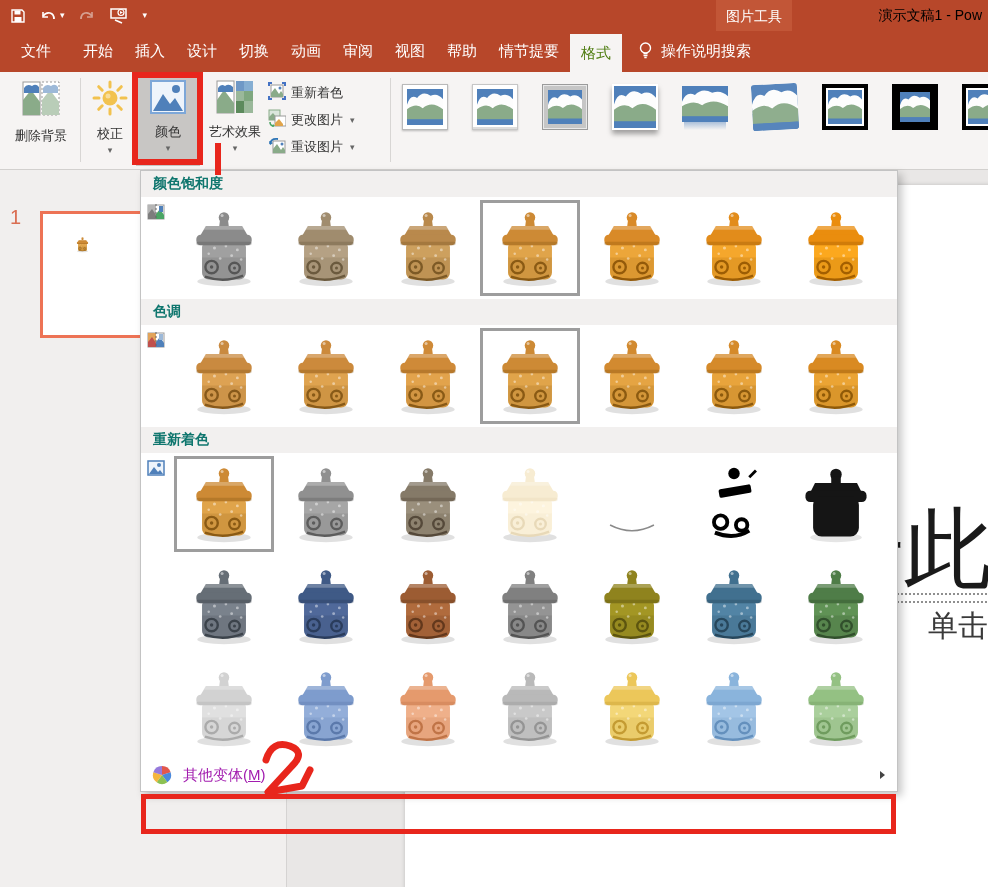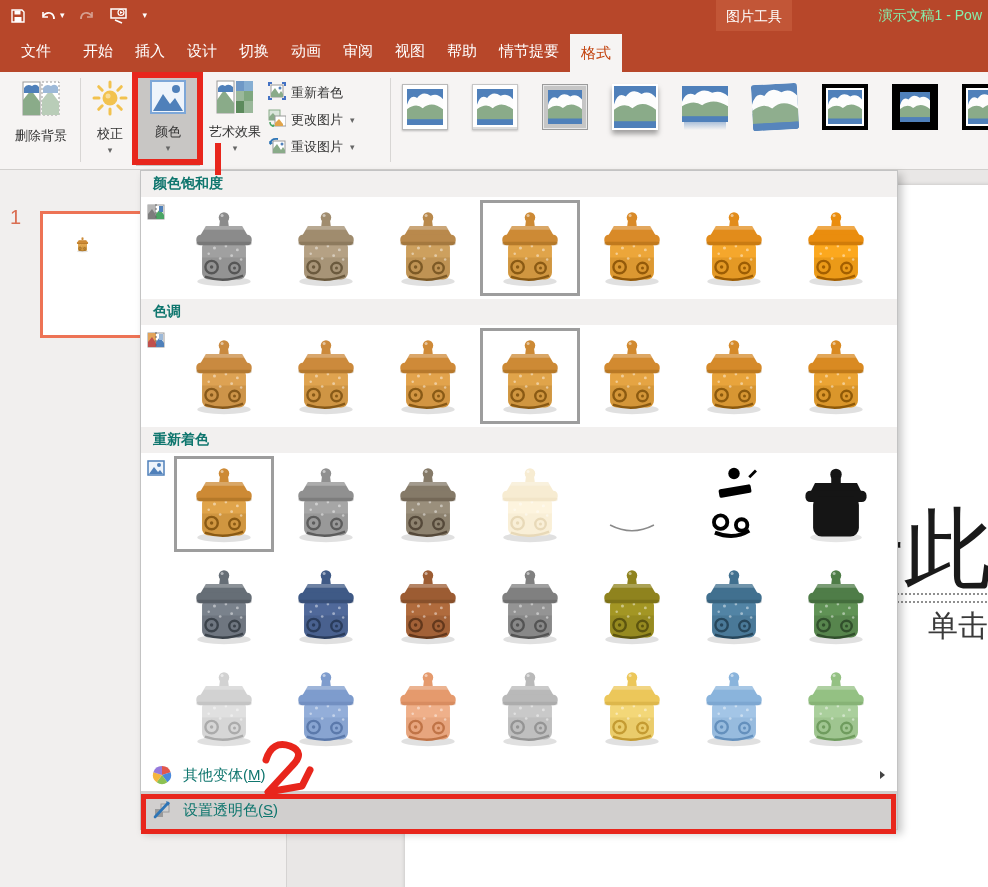--- a/index.html
+++ b/index.html
@@ -5,27 +5,27 @@
   html,body{margin:0;padding:0;background:#ddd;}
   .app{position:relative;width:988px;height:887px;overflow:hidden;background:#e9e7e6;
        font-family:"Liberation Sans","DejaVu Sans",sans-serif;-webkit-font-smoothing:antialiased;}
   
   .titlebar{position:absolute;left:0;top:0;right:0;height:31px;background:#B7472A;z-index:2;}
   .qat{position:absolute;left:10px;top:3px;display:flex;align-items:center;gap:14px;height:25px;color:#fff;}
   .qat svg{display:block}
   .qat .caret{font-size:9px;color:#fff;line-height:1}
   .context-block{position:absolute;left:716px;top:0;width:76px;height:33px;background:#C25637;color:#fff;
        display:flex;align-items:center;justify-content:center;font-size:14px;z-index:3;}
-  .title-text{position:absolute;right:6px;top:7px;color:#86efac;font-size:14px;white-space:nowrap}
+  .title-text{position:absolute;right:6px;top:7px;color:#000000;font-size:14px;white-space:nowrap}
   
   .tabrow{position:absolute;left:0;top:31px;right:0;height:41px;background:#B7472A;display:flex;
        align-items:stretch;color:#fff;font-size:15px;z-index:2;}
   .tab{display:flex;align-items:center;padding:0 11px;cursor:default;white-space:nowrap}
   .tab-file{padding:0 21px;}
-  .tab-active{background:#f6f4f3;color:#c2410c;margin-top:3px;}
+  .tab-active{background:#f6f4f3;color:#4d7c0f;margin-top:3px;}
   .ribbon-search{display:flex;align-items:center;gap:8px;margin-left:16px;white-space:nowrap}
   
   .ribbon{position:absolute;left:0;top:72px;right:0;height:97px;background:#f6f4f3;border-bottom:1px solid #d2d0ce;z-index:2;}
   .big-btn{position:absolute;top:2px;height:92px;display:flex;flex-direction:column;align-items:center;font-size:13px;color:#333;}
   .big-btn .bicon{margin-top:6px;}
   .big-btn .blabel{margin-top:6px;white-space:nowrap}
   .big-btn .bcaret{font-size:9px;color:#666;margin-top:2px}
   .pressed{background:#C8C6C4;}
   .vsep{position:absolute;top:6px;width:1px;height:84px;background:#d8d6d4;}
   .small-btn{position:absolute;display:flex;align-items:center;gap:5px;font-size:13px;color:#333;white-space:nowrap}
@@ -59,21 +59,21 @@
   .color-menu{position:absolute;left:140px;top:170px;width:758px;background:#fff;border:1px solid #c3c3c3;
        box-shadow:4px 4px 8px rgba(0,0,0,.22);z-index:5;box-sizing:border-box;}
   .menu-header{height:26px;background:#f2f0ef;display:flex;align-items:center;padding-left:12px;
        font-size:14px;font-weight:bold;color:#0f766e;}
   .thumb-row{display:flex;align-items:center;padding-left:6px;height:102px;}
   .icon-col{width:26px;align-self:flex-start;padding-top:6px;}
   .thumb-cell{width:100px;height:96px;margin:0 1px;display:flex;align-items:center;justify-content:center;
        border:3px solid transparent;box-sizing:border-box;}
   .thumb-cell.sel{border-color:#9d9d9d;background:#fff;}
   .thumb-cell svg{width:84px;height:84px;display:block}
-  .menu-item{height:32px;display:flex;align-items:center;padding:0 12px 0 10px;font-size:15px;color:#0f766e;}
+  .menu-item{height:32px;display:flex;align-items:center;padding:0 12px 0 10px;font-size:15px;color:#a21caf;}
   .menu-item .mi-icon{width:22px;display:flex;justify-content:center}
   .menu-item .mi-label{margin-left:10px;white-space:nowrap}
   .menu-item .key{text-decoration:underline}
   .menu-item.hl{background:#D1CFCE;height:38px;}
   .mi-last{height:26px;}
   .sub-arrow{margin-left:auto;width:0;height:0;border-top:4px solid transparent;border-bottom:4px solid transparent;
        border-left:5px solid #444;}
   
   .anno{position:absolute;z-index:9;box-sizing:border-box;border-style:solid;border-color:#E8261C;background:transparent;}
   .anno-box1{left:132px;top:72px;width:71px;height:93px;border-width:6px;}
@@ -129,20 +129,29 @@
         <div class="tab">插入</div>
         <div class="tab">设计</div>
         <div class="tab">切换</div>
         <div class="tab">动画</div>
         <div class="tab">审阅</div>
         <div class="tab">视图</div>
         <div class="tab">帮助</div>
         <div class="tab">情节提要</div>
       </div>
     <div class="tab tab-active">格式</div>
+    <div class="ribbon-search">
+      <span>
+        <svg width="15" height="18" viewBox="0 0 15 18">
+            <circle cx="7.5" cy="7" r="5" fill="none" stroke="#fff" stroke-width="1.4"></circle>
+            <path d="M5.5,12.5 h4 M5.5,14.5 h4 M6.3,16.5 h2.4" stroke="#fff" stroke-width="1.3"></path>
+          </svg>
+      </span>
+      <span>操作说明搜索</span>
+    </div>
   </div>
 
   <div class="ribbon">
     <div class="big-btn" style="left:6px;width:70px">
       <span class="bicon">
         <svg width="40" height="38" viewBox="0 0 40 38">
             <rect x="2" y="2" width="17" height="33" fill="#fff" stroke="#999"></rect>
             <path d="M2,20 L10,10 L19,22 V35 H2 Z" fill="#8aab89"></path>
             <path d="M3,8 Q6,3 11,6 Q15,3 18,7 V13 H3 Z" fill="#4f80ba"></path>
             <rect x="21" y="2" width="17" height="33" fill="#fff" stroke="#999" stroke-dasharray="2 2"></rect>
@@ -1329,31 +1338,20 @@
             <path d="M10,10 L10,1 A9,9 0 0 1 18.6,7.2 Z" fill="#e2574c"></path>
             <path d="M10,10 L18.6,7.2 A9,9 0 0 1 15.3,17.3 Z" fill="#4a89dc"></path>
             <path d="M10,10 L15.3,17.3 A9,9 0 0 1 4.7,17.3 Z" fill="#8cc152"></path>
             <path d="M10,10 L4.7,17.3 A9,9 0 0 1 1.4,7.2 Z" fill="#f4b63f"></path>
             <path d="M10,10 L1.4,7.2 A9,9 0 0 1 10,1 Z" fill="#967adc"></path>
           </svg>
         </span>
         <span class="mi-label">其他变体(<span class="key">M</span>)</span>
         <span class="sub-arrow"></span>
       </div>
-      <div class="menu-item hl">
-        <span class="mi-icon">
-          <svg width="20" height="20" viewBox="0 0 20 20">
-            <rect x="3" y="9" width="8" height="8" fill="#9a9a9a"></rect>
-            <rect x="9" y="4" width="8" height="8" fill="#cfcfcf" stroke="#9a9a9a"></rect>
-            <path d="M3,17 L16,3" stroke="#2e75b6" stroke-width="2.6" stroke-linecap="round"></path>
-            <path d="M14,1 l4,2 l-2,3 z" fill="#2e75b6"></path>
-          </svg>
-        </span>
-        <span class="mi-label">设置透明色(<span class="key">S</span>)</span>
-      </div>
     </div>
 
   <div class="anno anno-box1"></div>
   <div class="anno anno-tick"></div>
   <div class="anno anno-box2"></div>
   <div class="anno-2">
     <svg width="62" height="72" viewBox="0 0 62 72">
         <path d="M10,22 Q16,2 34,8 Q50,14 36,28 L12,54 L46,48 L54,32" fill="none" stroke="#E8261C" stroke-width="7" stroke-linecap="round" stroke-linejoin="round"></path>
       </svg>
   </div>

